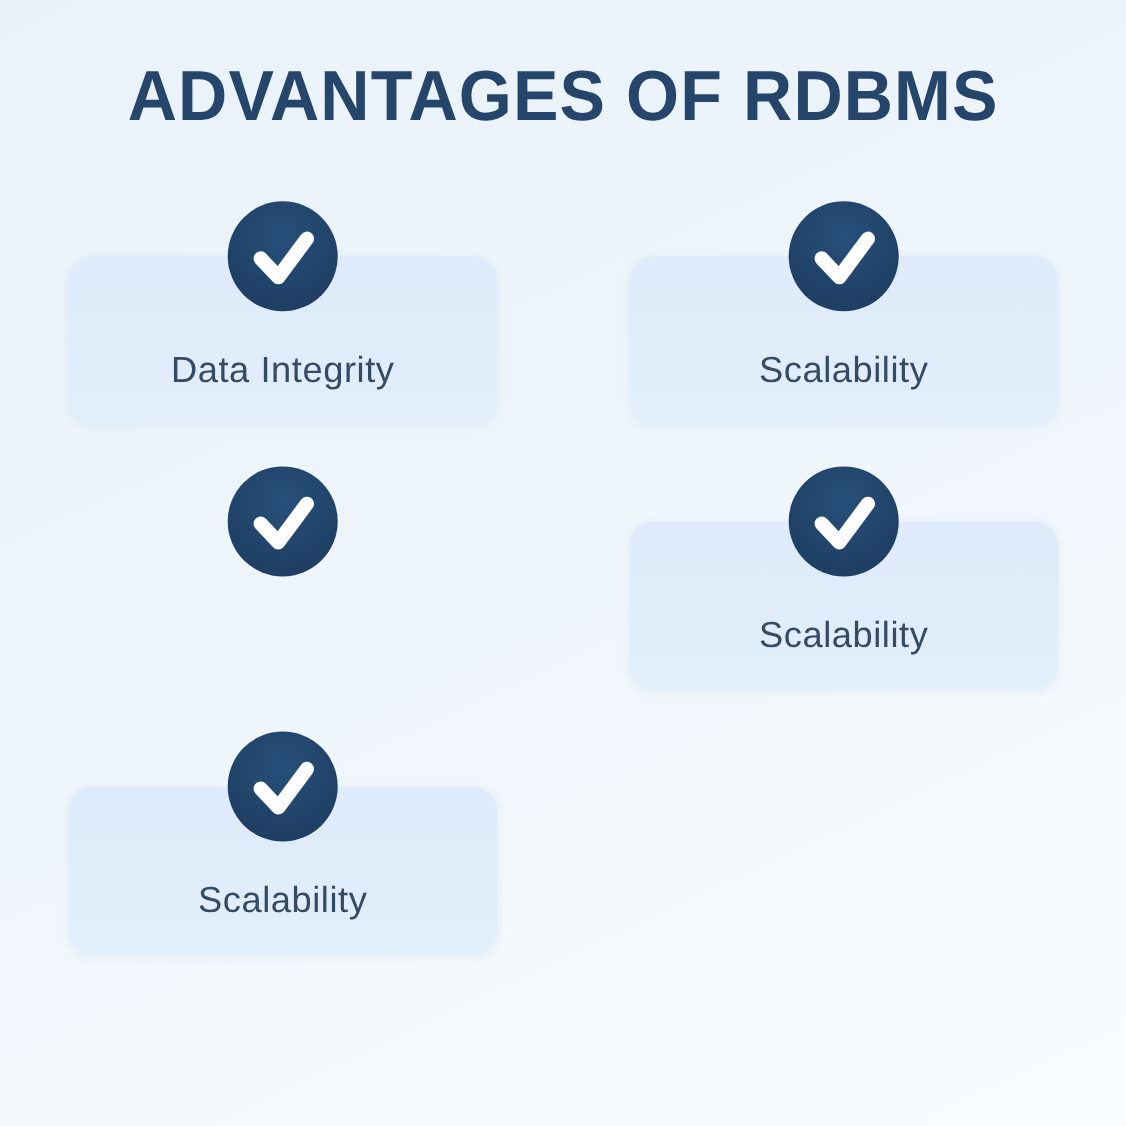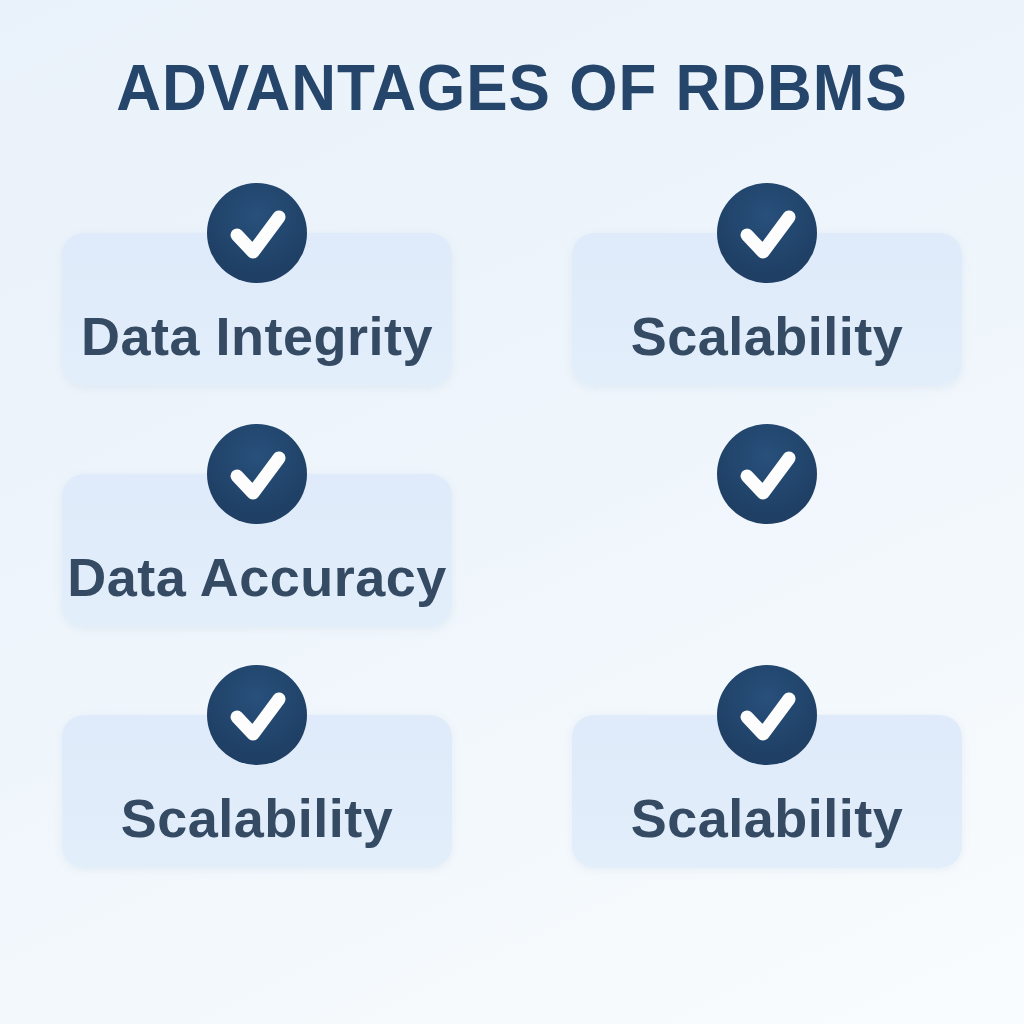--- a/index.html
+++ b/index.html
@@ -61,22 +61,22 @@
     height: 153px;
     background: linear-gradient(180deg, var(--card-bg) 0%, #e3eefb 100%);
     border-radius: 22px;
     box-shadow: 0 2px 8px rgba(110, 140, 175, 0.10);
     display: flex;
     align-items: center;
     justify-content: center;
     padding-top: 52px; 
   }
   .card-label {
-    font-size: 54px;
-    font-weight: bold;
+    font-size: 33px;
+    font-weight: normal;
     color: var(--label-slate);
     letter-spacing: 0.5px;
     white-space: nowrap;
   }
 </style>
 </head>
 <body>
 
 <h1 class="page-title">ADVANTAGES OF RDBMS</h1>
 
@@ -97,30 +97,20 @@
     <div class="badge">
       <svg viewBox="0 0 100 100" aria-hidden="true">
         <path d="M30 52 L46 69 L72 34" fill="none" stroke="#fdfdfe" stroke-width="13" stroke-linecap="round" stroke-linejoin="round"></path>
       </svg>
     </div>
     <div class="card">
       <span class="card-label">Scalability</span>
     </div>
   </div>
 
-  <div class="cell">
-    <div class="badge">
-      <svg viewBox="0 0 100 100" aria-hidden="true">
-        <path d="M30 52 L46 69 L72 34" fill="none" stroke="#fdfdfe" stroke-width="13" stroke-linecap="round" stroke-linejoin="round"></path>
-      </svg>
-    </div>
-    <div class="card">
-      <span class="card-label">Data Accuracy</span>
-    </div>
-  </div>
 
   <div class="cell">
     <div class="badge">
       <svg viewBox="0 0 100 100" aria-hidden="true">
         <path d="M30 52 L46 69 L72 34" fill="none" stroke="#fdfdfe" stroke-width="13" stroke-linecap="round" stroke-linejoin="round"></path>
       </svg>
     </div>
   </div>
 
   <div class="cell">

